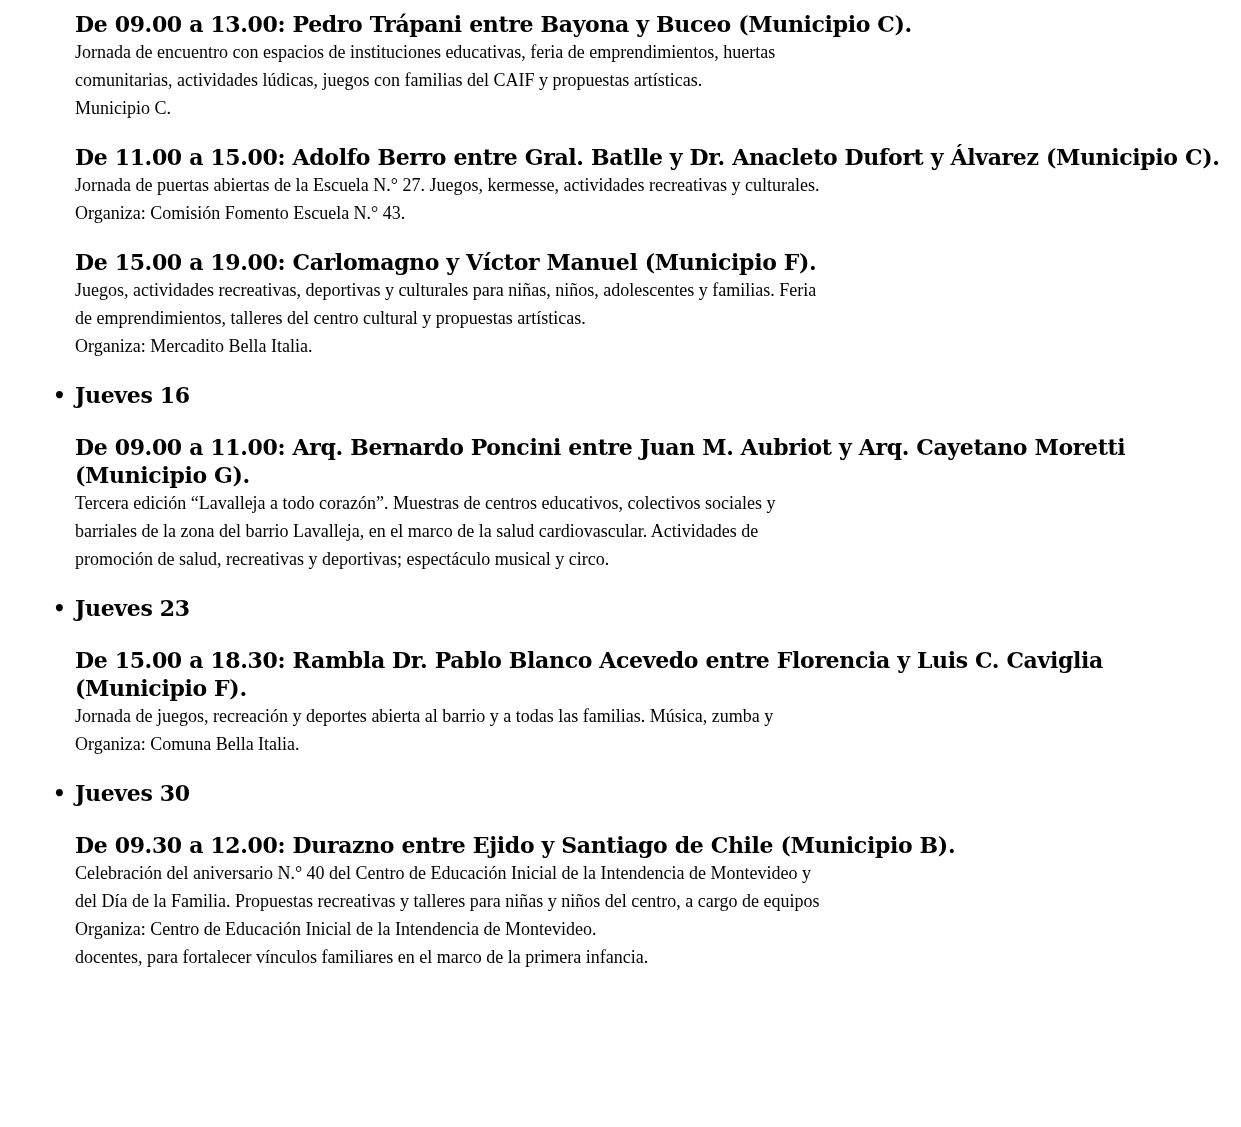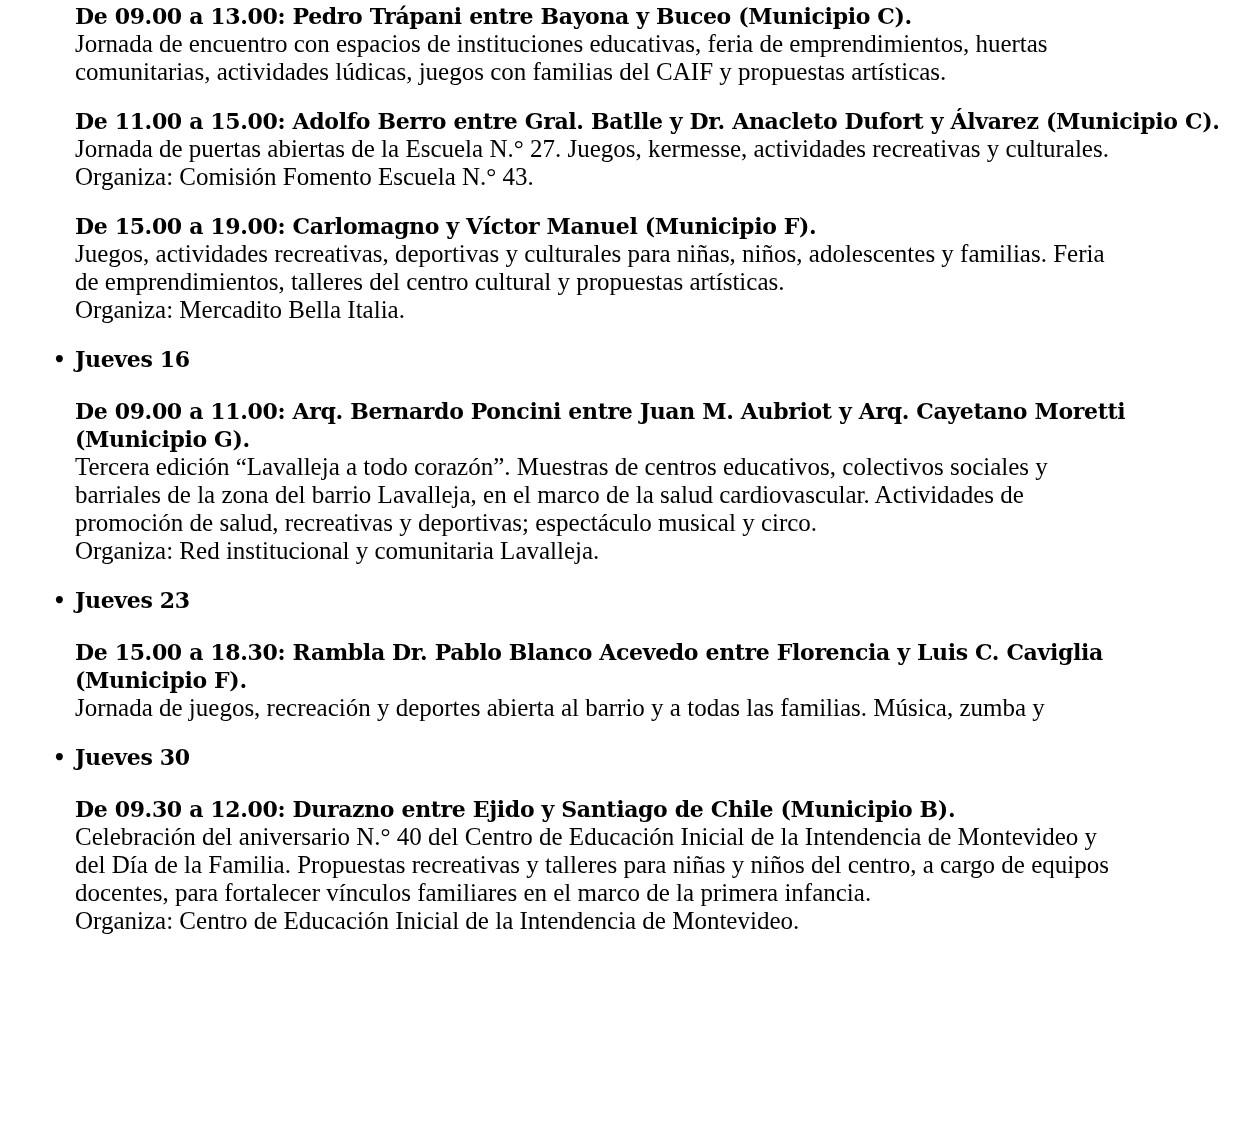--- a/index.html
+++ b/index.html
@@ -11,36 +11,36 @@
       width: 1241px;
       height: 1127px;
       overflow: hidden;
       font-family: "DejaVu Serif", "Liberation Serif", serif;
       color: #000000;
     }
     .doc {
       position: relative;
       padding-left: 75px;
       padding-right: 20px;
-      padding-top: 2px;
+      padding-top: 10px;
     }
     .event {
       margin: 0 0 21px 0;
     }
     .event-title {
       font-family: "DejaVu Serif", "Liberation Serif", serif;
       font-weight: bold;
       font-size: 22px;
       line-height: 28px;
       letter-spacing: -0.35px;
       margin: 0;
     }
     .event-line {
       font-family: "Liberation Serif", "DejaVu Serif", serif;
-      font-size: 25px;
+      font-size: 18px;
       line-height: 28px;
       margin: 0;
     }
     .day {
       position: relative;
       font-family: "DejaVu Serif", "Liberation Serif", serif;
       font-weight: bold;
       font-size: 22px;
       line-height: 28px;
       letter-spacing: -0.35px;
@@ -56,53 +56,54 @@
   </style>
 </head>
 <body>
 
 <div class="doc" id="doc">
     <div class="section">
       <div class="event">
         <p class="event-title">De 09.00 a 13.00: Pedro Trápani entre Bayona y Buceo (Municipio C).</p>
         <p class="event-line">Jornada de encuentro con espacios de instituciones educativas, feria de emprendimientos, huertas</p>
         <p class="event-line">comunitarias, actividades lúdicas, juegos con familias del CAIF y propuestas artísticas.</p>
+        <p class="event-line">Municipio C.</p>
       </div>
       <div class="event">
         <p class="event-title">De 11.00 a 15.00: Adolfo Berro entre Gral. Batlle y Dr. Anacleto Dufort y Álvarez (Municipio C).</p>
         <p class="event-line">Jornada de puertas abiertas de la Escuela N.° 27. Juegos, kermesse, actividades recreativas y culturales.</p>
         <p class="event-line">Organiza: Comisión Fomento Escuela N.° 43.</p>
       </div>
       <div class="event">
         <p class="event-title">De 15.00 a 19.00: Carlomagno y Víctor Manuel (Municipio F).</p>
         <p class="event-line">Juegos, actividades recreativas, deportivas y culturales para niñas, niños, adolescentes y familias. Feria</p>
         <p class="event-line">de emprendimientos, talleres del centro cultural y propuestas artísticas.</p>
         <p class="event-line">Organiza: Mercadito Bella Italia.</p>
       </div>
     </div>
     <div class="section">
       <div class="day"><span class="bullet">•</span><span>Jueves 16</span></div>
       <div class="event">
         <p class="event-title">De 09.00 a 11.00: Arq. Bernardo Poncini entre Juan M. Aubriot y Arq. Cayetano Moretti (Municipio G).</p>
         <p class="event-line">Tercera edición “Lavalleja a todo corazón”. Muestras de centros educativos, colectivos sociales y</p>
         <p class="event-line">barriales de la zona del barrio Lavalleja, en el marco de la salud cardiovascular. Actividades de</p>
         <p class="event-line">promoción de salud, recreativas y deportivas; espectáculo musical y circo.</p>
-        <p class="event-line">Organiza: Red institucional y comunitaria Lavalleja.</p>
       </div>
     </div>
     <div class="section">
       <div class="day"><span class="bullet">•</span><span>Jueves 23</span></div>
       <div class="event">
         <p class="event-title">De 15.00 a 18.30: Rambla Dr. Pablo Blanco Acevedo entre Florencia y Luis C. Caviglia (Municipio F).</p>
         <p class="event-line">Jornada de juegos, recreación y deportes abierta al barrio y a todas las familias. Música, zumba y</p>
+        <p class="event-line">Organiza: Comuna Bella Italia.</p>
       </div>
     </div>
     <div class="section">
       <div class="day"><span class="bullet">•</span><span>Jueves 30</span></div>
       <div class="event">
         <p class="event-title">De 09.30 a 12.00: Durazno entre Ejido y Santiago de Chile (Municipio B).</p>
         <p class="event-line">Celebración del aniversario N.° 40 del Centro de Educación Inicial de la Intendencia de Montevideo y</p>
         <p class="event-line">del Día de la Familia. Propuestas recreativas y talleres para niñas y niños del centro, a cargo de equipos</p>
+        <p class="event-line">Organiza: Centro de Educación Inicial de la Intendencia de Montevideo.</p>
         <p class="event-line">docentes, para fortalecer vínculos familiares en el marco de la primera infancia.</p>
-        <p class="event-line">Organiza: Centro de Educación Inicial de la Intendencia de Montevideo.</p>
       </div>
     </div>
   </div>
 
 </body></html>

